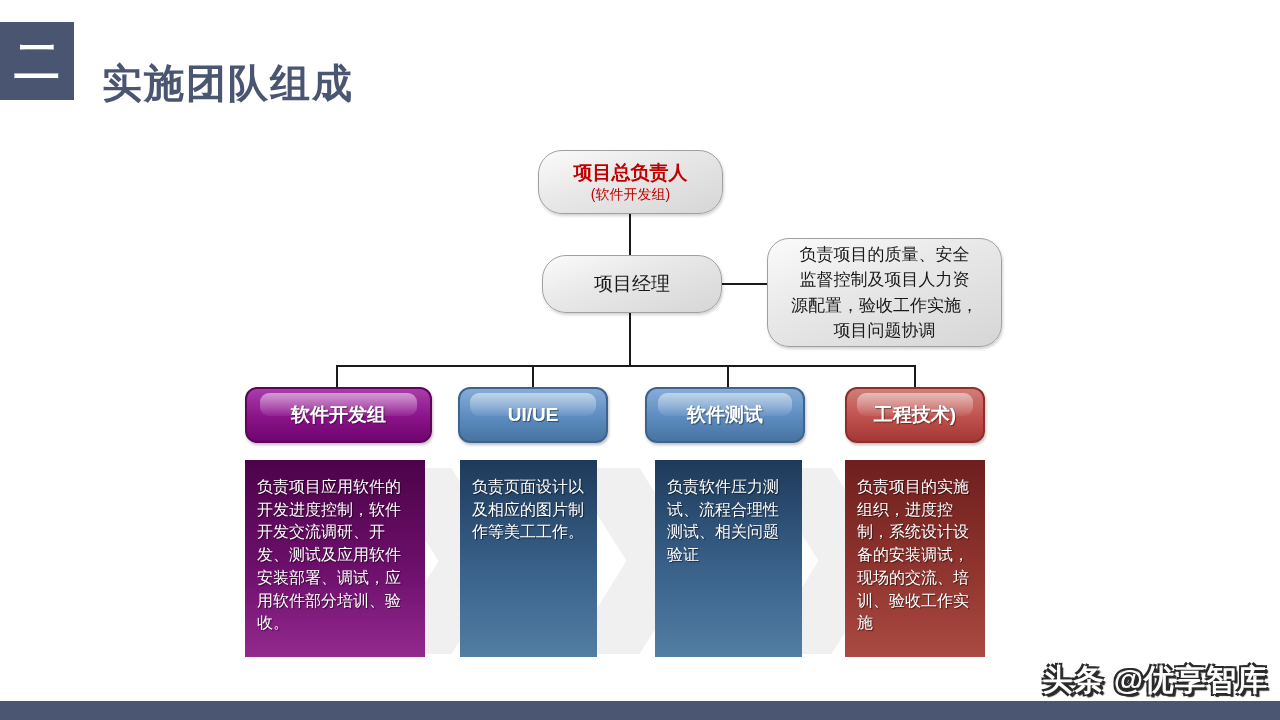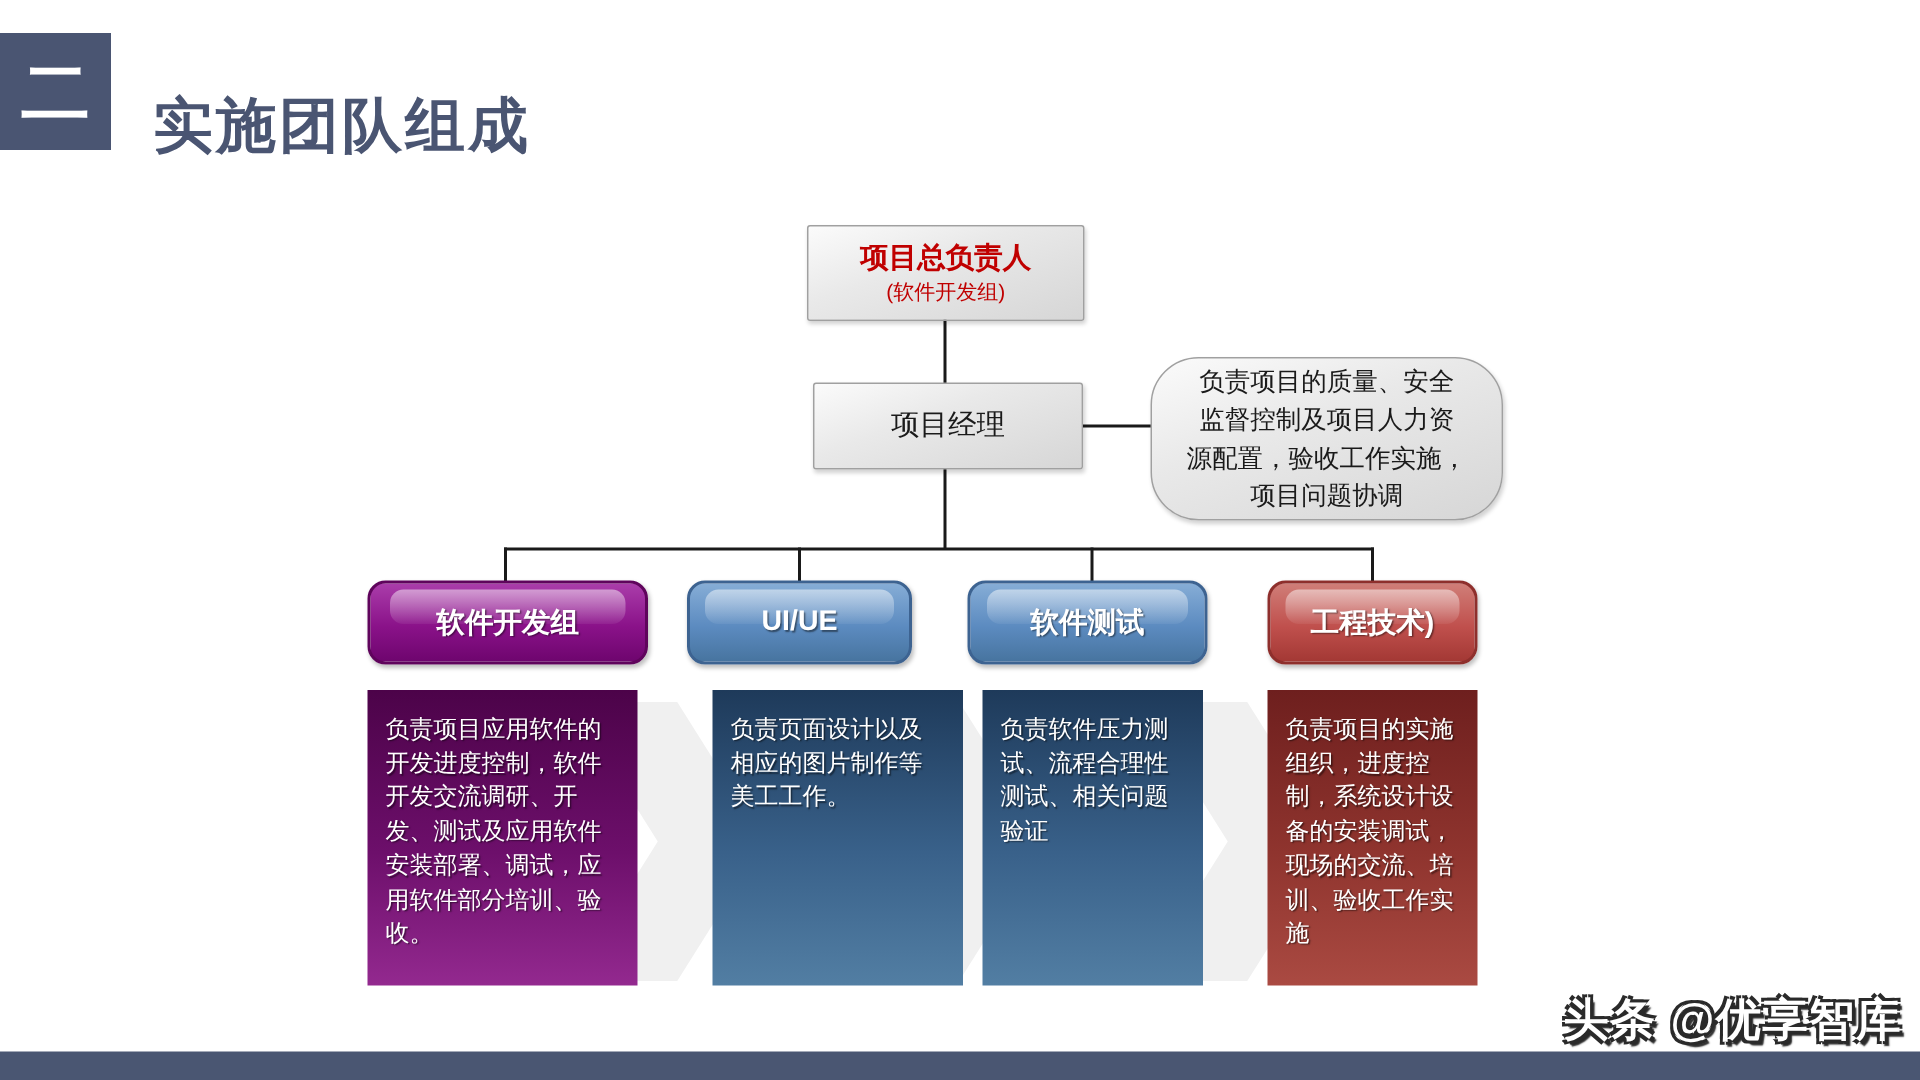--- a/index.html
+++ b/index.html
@@ -15,31 +15,31 @@
   }
   .sec-badge span{color:#ffffff;font-size:46px;font-weight:800;line-height:1;}
   .page-title{
     position:absolute;left:86px;top:40px;margin:16px;
     font-size:40px;font-weight:800;color:#4a5572;letter-spacing:2px;
   }
   
   .gray-box{
     position:absolute;box-sizing:border-box;
     background:linear-gradient(160deg,#fbfbfb 0%,#e9e9e9 40%,#d6d6d6 100%);
-    border:1px solid #a0a0a0;border-radius:2px;
+    border:1px solid #a0a0a0;border-radius:24px;
     box-shadow:1px 2px 3px rgba(0,0,0,0.18);
     display:flex;flex-direction:column;align-items:center;justify-content:center;
     text-align:center;z-index:2;
   }
   .root-box{left:538px;top:150px;width:185px;height:64px;}
   .root-box .t1{color:#c00000;font-size:19px;font-weight:700;line-height:1.3;}
   .root-box .t2{color:#c00000;font-size:14px;line-height:1.3;}
   .manager-box{left:542px;top:255px;width:180px;height:58px;}
   .manager-box .t1{color:#1a1a1a;font-size:19px;line-height:1.3;}
-  .callout-box{left:767px;top:238px;width:235px;height:109px;border-radius:32px;padding:6px 12px;}
+  .callout-box{left:767px;top:238px;width:235px;height:109px;border-radius:22px;padding:6px 12px;}
   .callout-box .cl{color:#1a1a1a;font-size:17px;line-height:1.48;white-space:nowrap;}
   
   .line{position:absolute;background:#1a1a1a;z-index:1;}
   .lv{width:2px;} .lh{height:2px;}
   
   .team-btn{
     position:absolute;top:387px;height:56px;box-sizing:border-box;
     border-radius:12px;display:flex;align-items:center;justify-content:center;
     z-index:2;overflow:hidden;
     box-shadow:1px 2px 3px rgba(0,0,0,0.25);
@@ -127,20 +127,20 @@
     <span>UI/UE</span>
   </div>
   <div class="team-btn btn-blue" style="left:645px;width:160px;font-family:Liberation Serif, serif;">
     <span>软件测试</span>
   </div>
   <div class="team-btn btn-red" style="left:845px;width:140px;">
     <span>工程技术)</span>
   </div>
 
   <div class="team-body body-purple" style="left:245px;width:180px;">负责项目应用软件的开发进度控制，软件开发交流调研、开发、测试及应用软件安装部署、调试，应用软件部分培训、验收。</div>
-  <div class="team-body body-blue" style="left:475px;width:167px;">负责页面设计以及相应的图片制作等美工工作。</div>
+  <div class="team-body body-blue" style="left:460px;width:137px;">负责页面设计以及相应的图片制作等美工工作。</div>
   <div class="team-body body-blue" style="left:655px;width:147px;">负责软件压力测试、流程合理性测试、相关问题验证</div>
   <div class="team-body body-red" style="left:845px;width:140px;">负责项目的实施组织，进度控制，系统设计设备的安装调试，现场的交流、培训、验收工作实施</div>
 
   <div class="watermark">头条 @优享智库</div>
   <div class="bottom-bar"></div>
 
 </div>
 
 </body></html>

